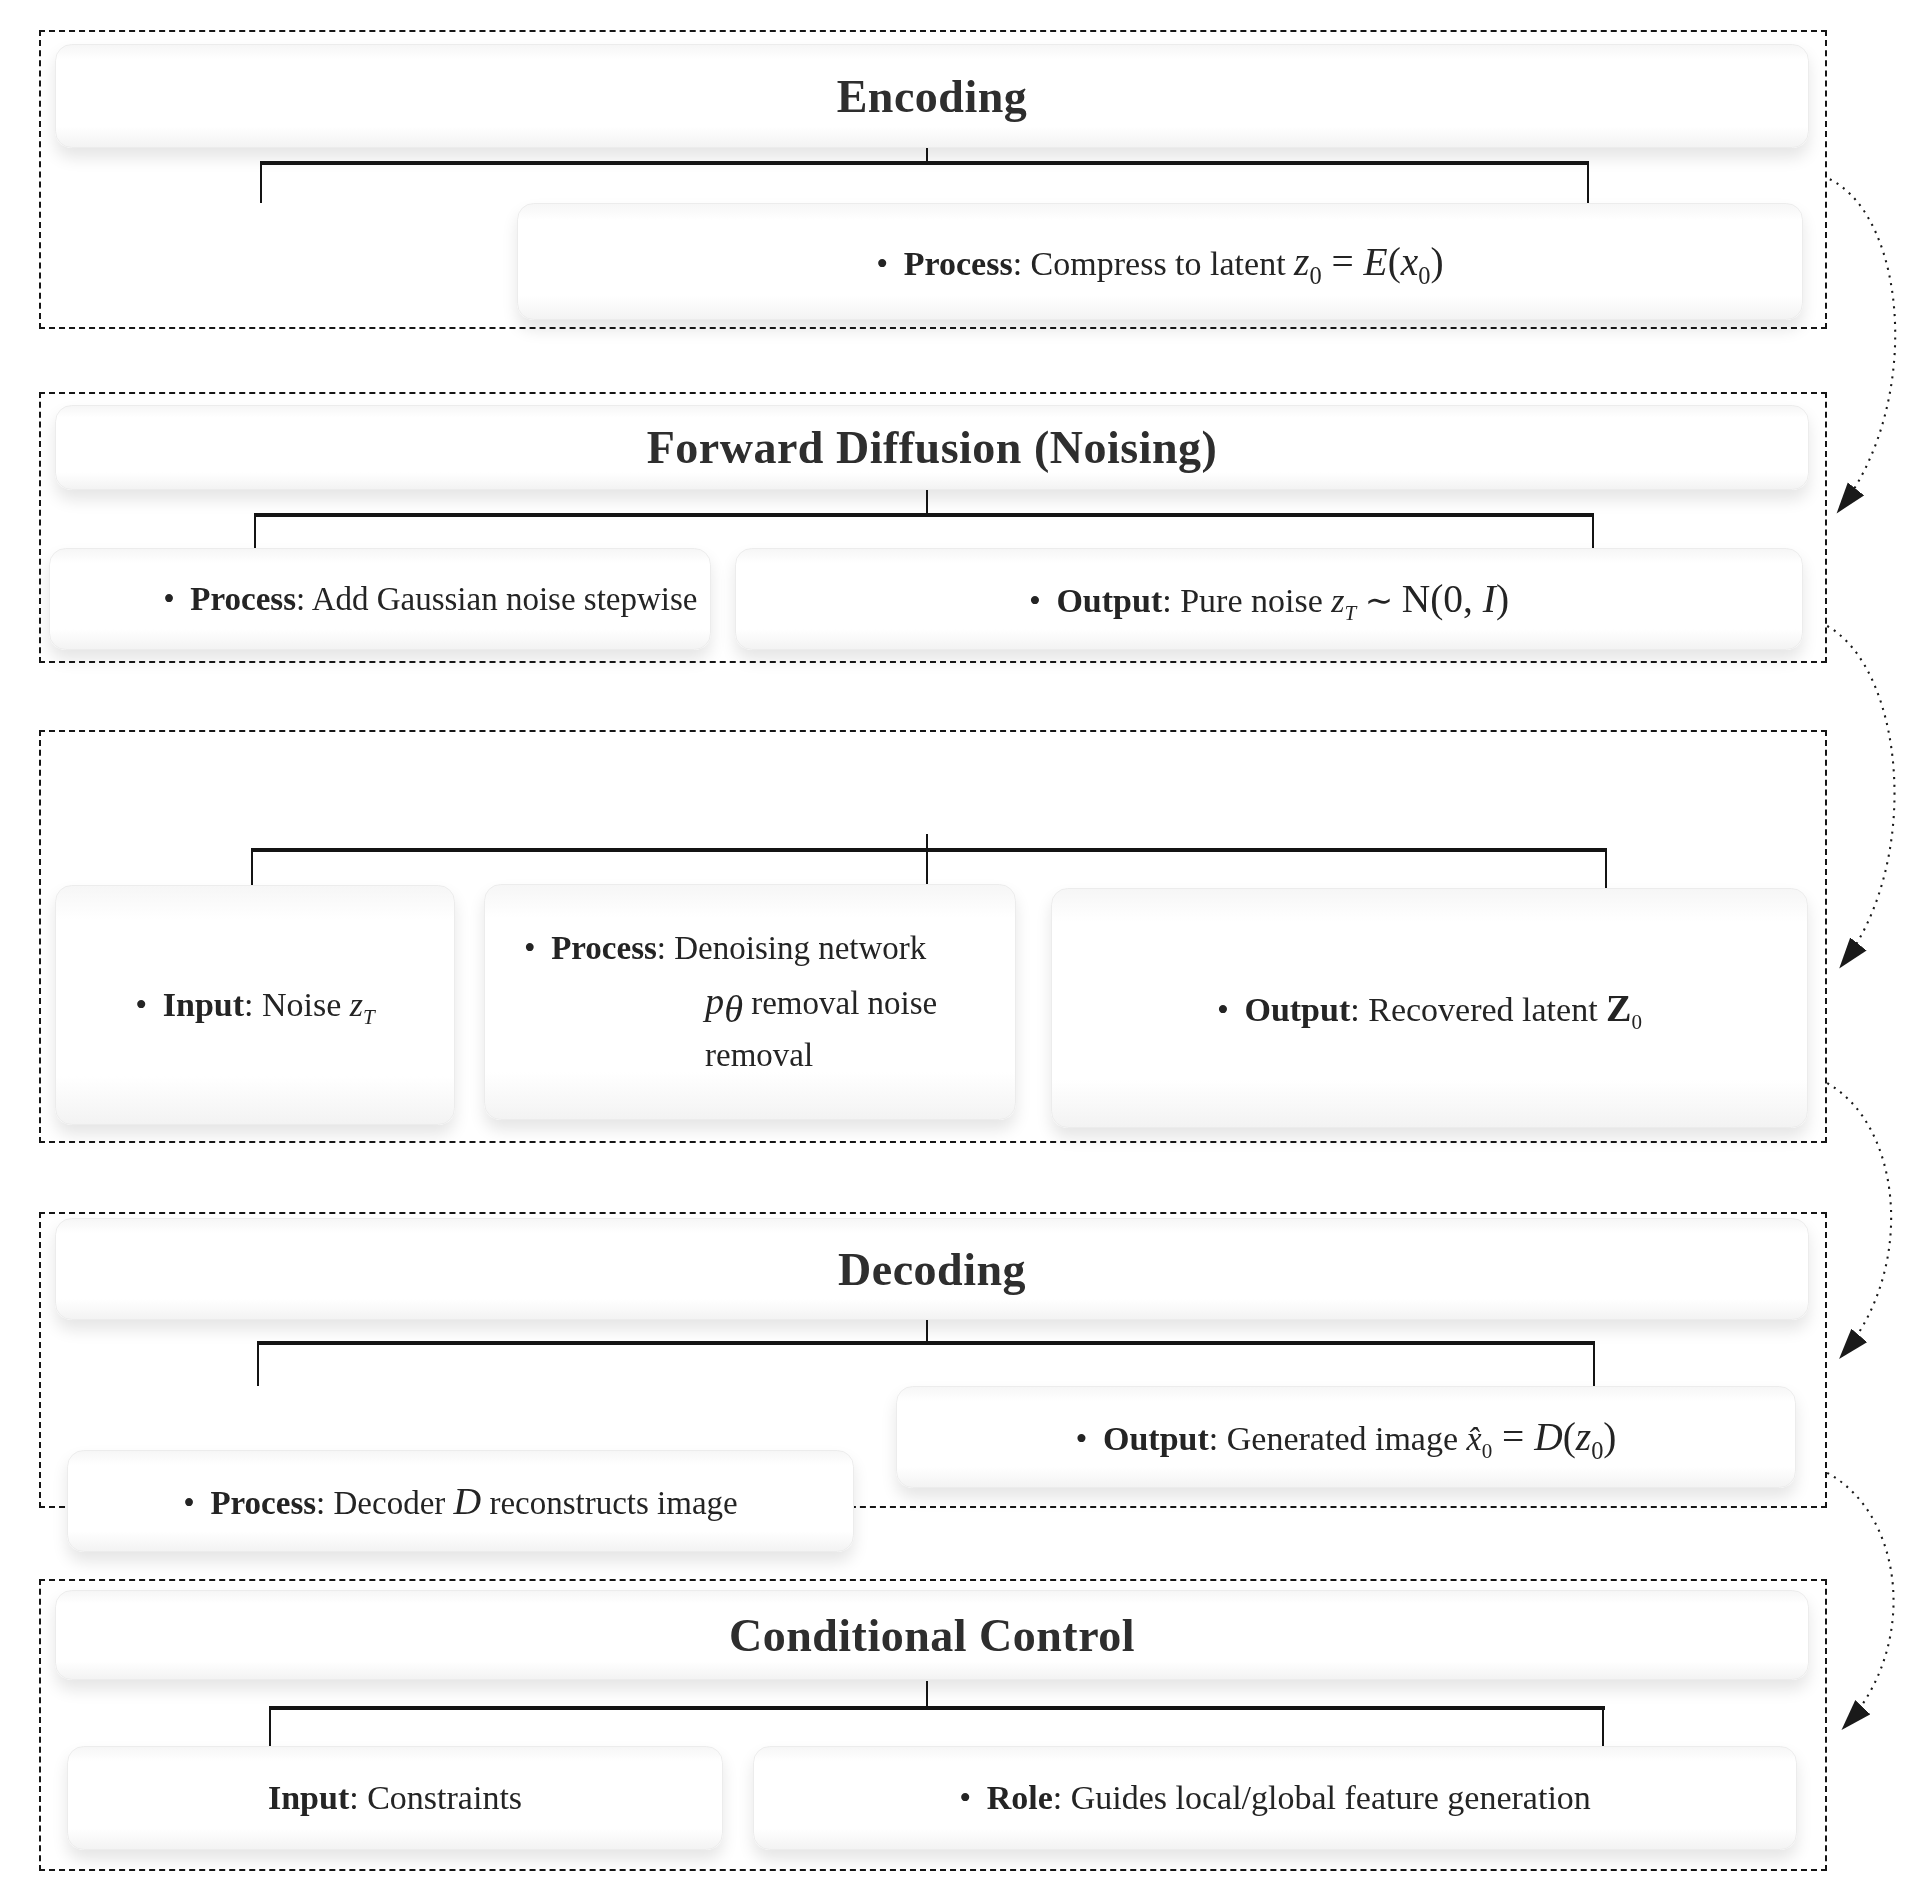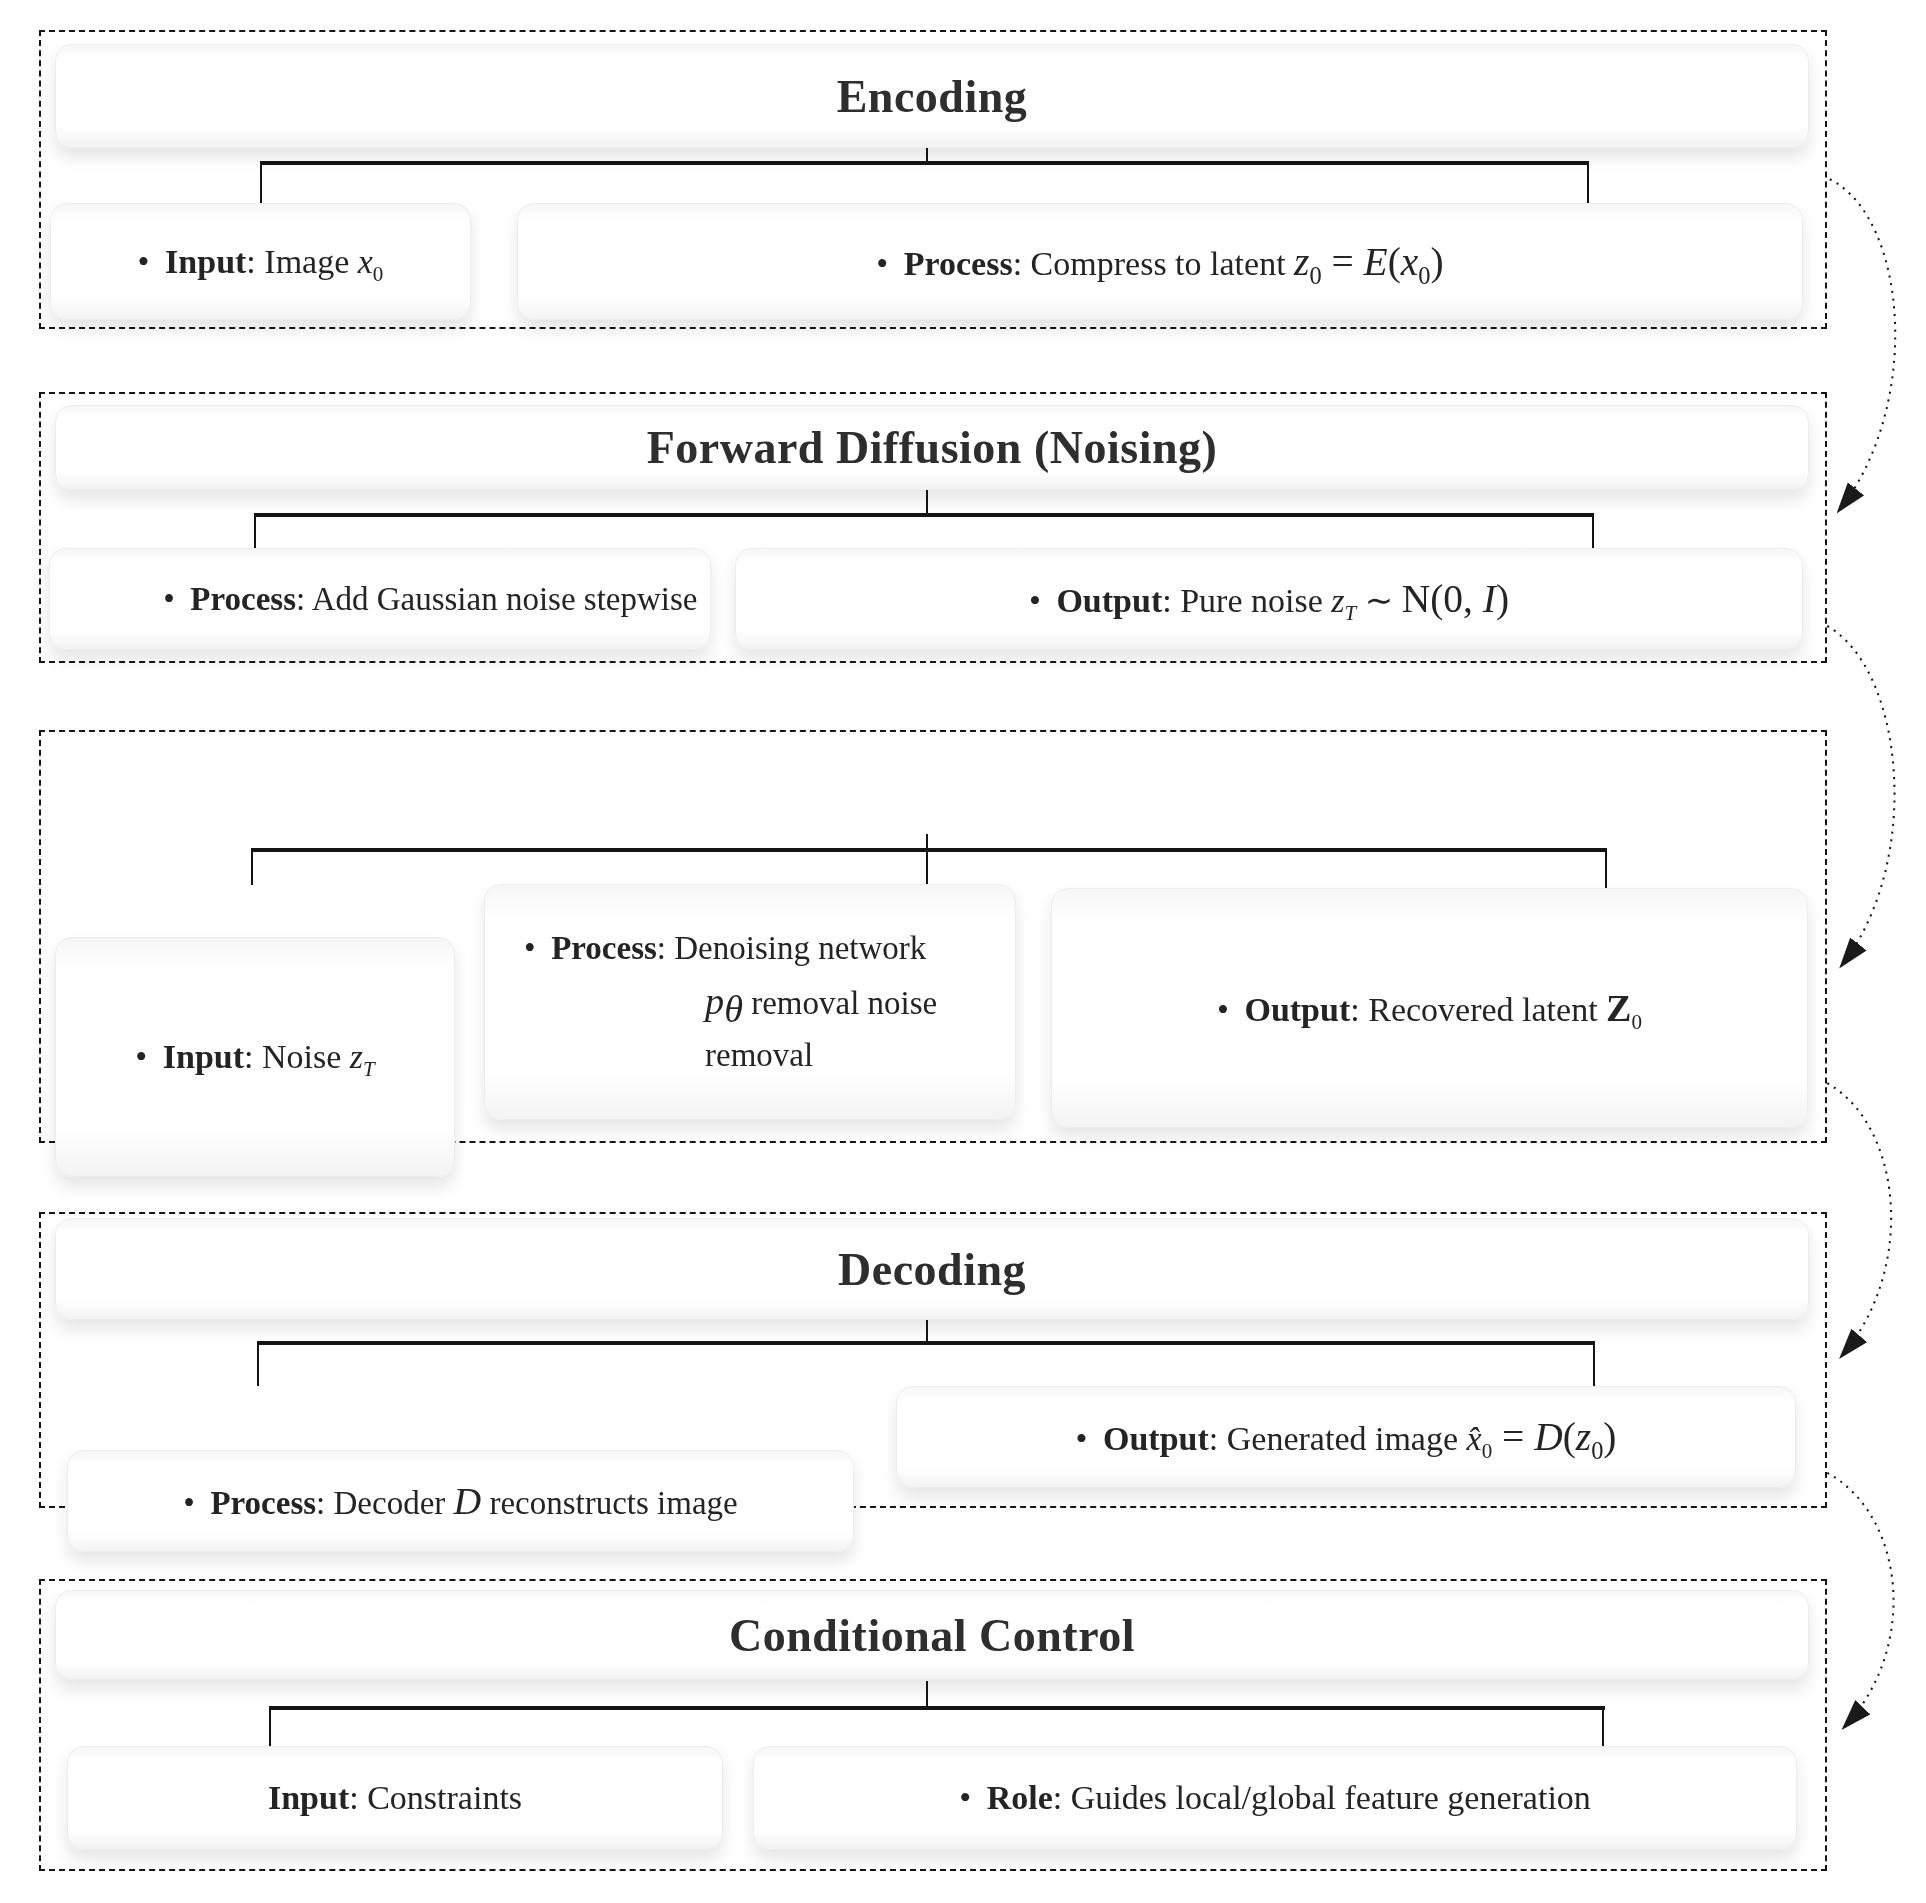--- a/index.html
+++ b/index.html
@@ -43,25 +43,20 @@
 
   <div class="panel" style="top:30px;height:299px;"></div>
   <div class="box" style="left:55px;top:44px;width:1754px;height:104px;">
     <span class="titlebox">Encoding</span>
   </div>
   <div class="vline" style="left:926px;top:148px;height:14px;"></div>
   <div class="hline" style="left:261px;top:161px;width:1328px;"></div>
   <div class="vline" style="left:260px;top:161px;height:42px;"></div>
   <div class="vline" style="left:1587px;top:161px;height:42px;"></div>
 
-  <div class="box" style="left:50px;top:203px;width:421px;height:117px;">
-    <div class="content">
-      <span class="bullet">•</span><span class="lbl">Input</span><span>: Image </span><span class="m">x</span><sub>0</sub>
-    </div>
-  </div>
   <div class="box" style="left:517px;top:203px;width:1286px;height:117px;">
     <div class="content">
       <span class="bullet">•</span><span class="lbl">Process</span><span>: Compress to latent </span><span class="big"><span class="m">z</span><sub>0</sub><span> = </span><span class="m">E</span><span>(</span><span class="m">x</span><sub>0</sub><span>)</span></span>
     </div>
   </div>
 
   <div class="panel" style="top:392px;height:271px;"></div>
   <div class="box" style="left:55px;top:405px;width:1754px;height:85px;">
     <span class="titlebox">Forward Diffusion (Noising)</span>
   </div>
@@ -81,21 +76,21 @@
     </div>
   </div>
 
   <div class="panel" style="top:730px;height:413px;"></div>
   <div class="vline" style="left:926px;top:834px;height:14.5px;"></div>
   <div class="hline" style="left:252px;top:848px;width:1355px;"></div>
   <div class="vline" style="left:251px;top:848px;height:37px;"></div>
   <div class="vline" style="left:926px;top:848px;height:36px;"></div>
   <div class="vline" style="left:1605px;top:848px;height:40px;"></div>
 
-  <div class="box" style="left:55px;top:937px;width:400px;height:240px;">
+  <div class="box" style="left:55px;top:885px;width:400px;height:240px;">
     <div class="content">
       <span class="bullet">•</span><span class="lbl">Input</span><span>: Noise </span><span class="m">z</span><sub class="m">T</sub>
     </div>
   </div>
   <div class="box" style="left:484px;top:884px;width:532px;height:236px;">
     <div class="lines">
       <div><span class="bullet">•</span><span class="lbl">Process</span><span>:  Denoising network</span></div>
       <div class="cont"><span class="m big">p</span><sub class="m big">θ</sub><span> removal noise</span></div>
       <div class="cont"><span>removal</span></div>
     </div>

